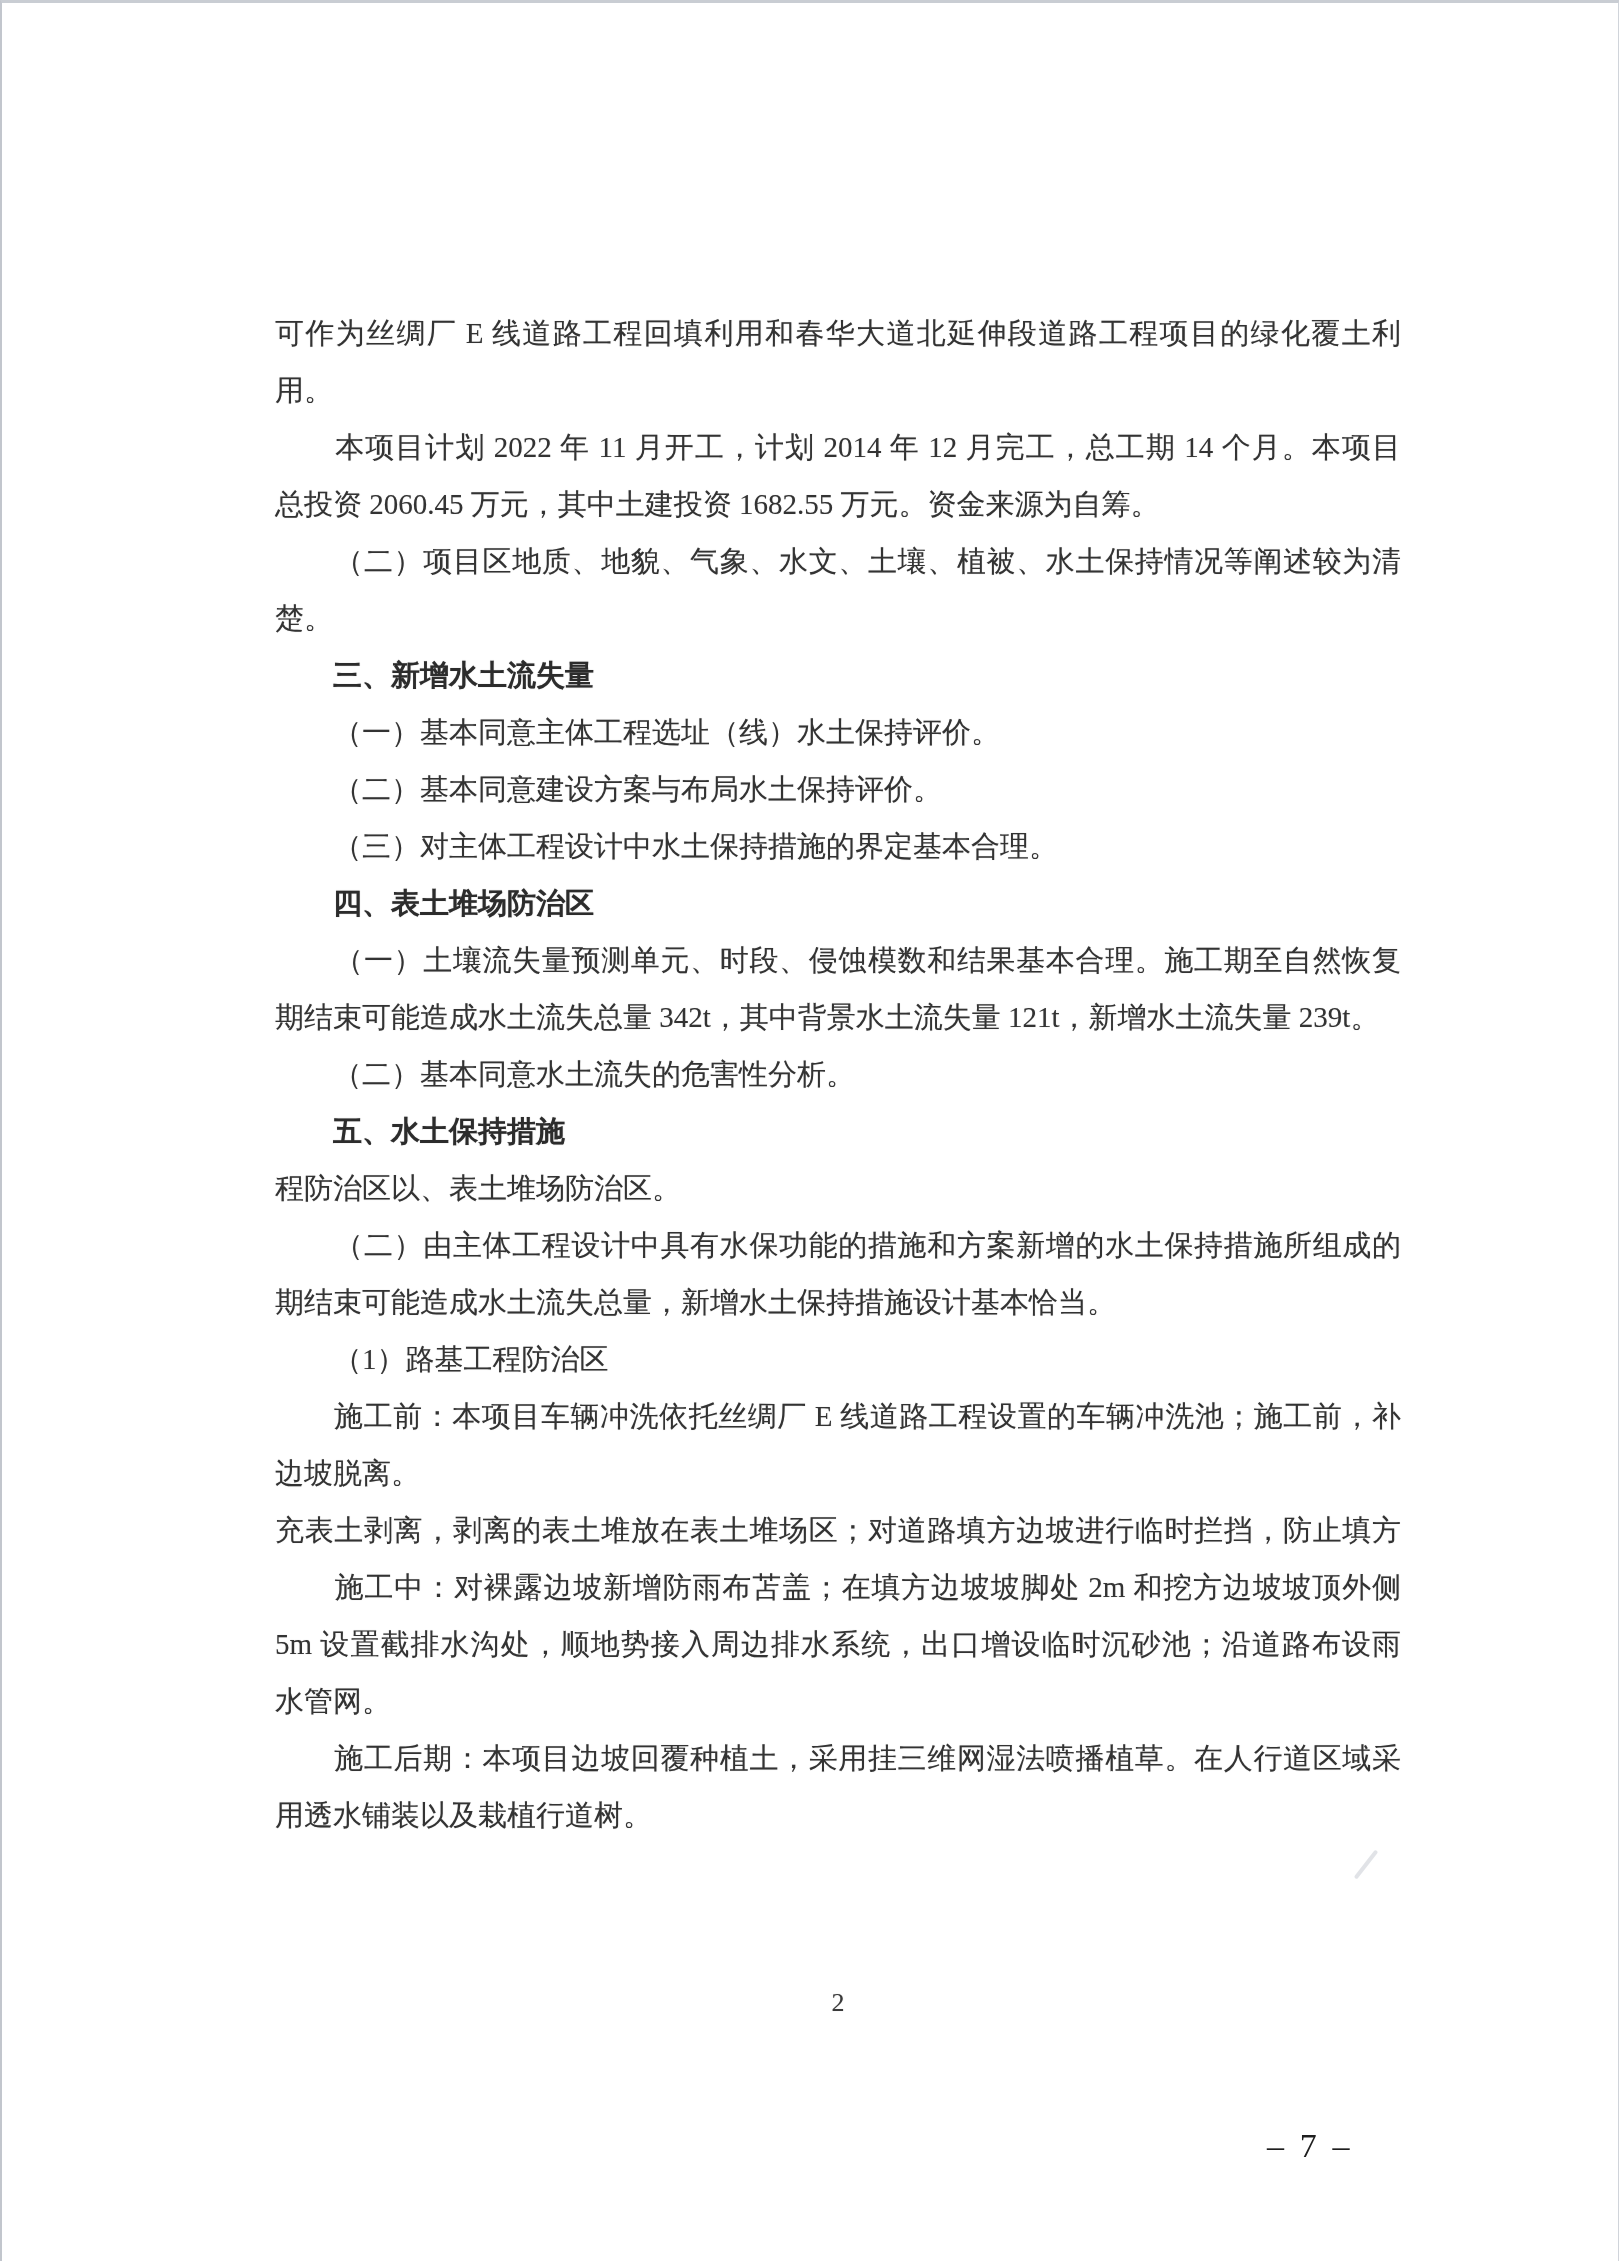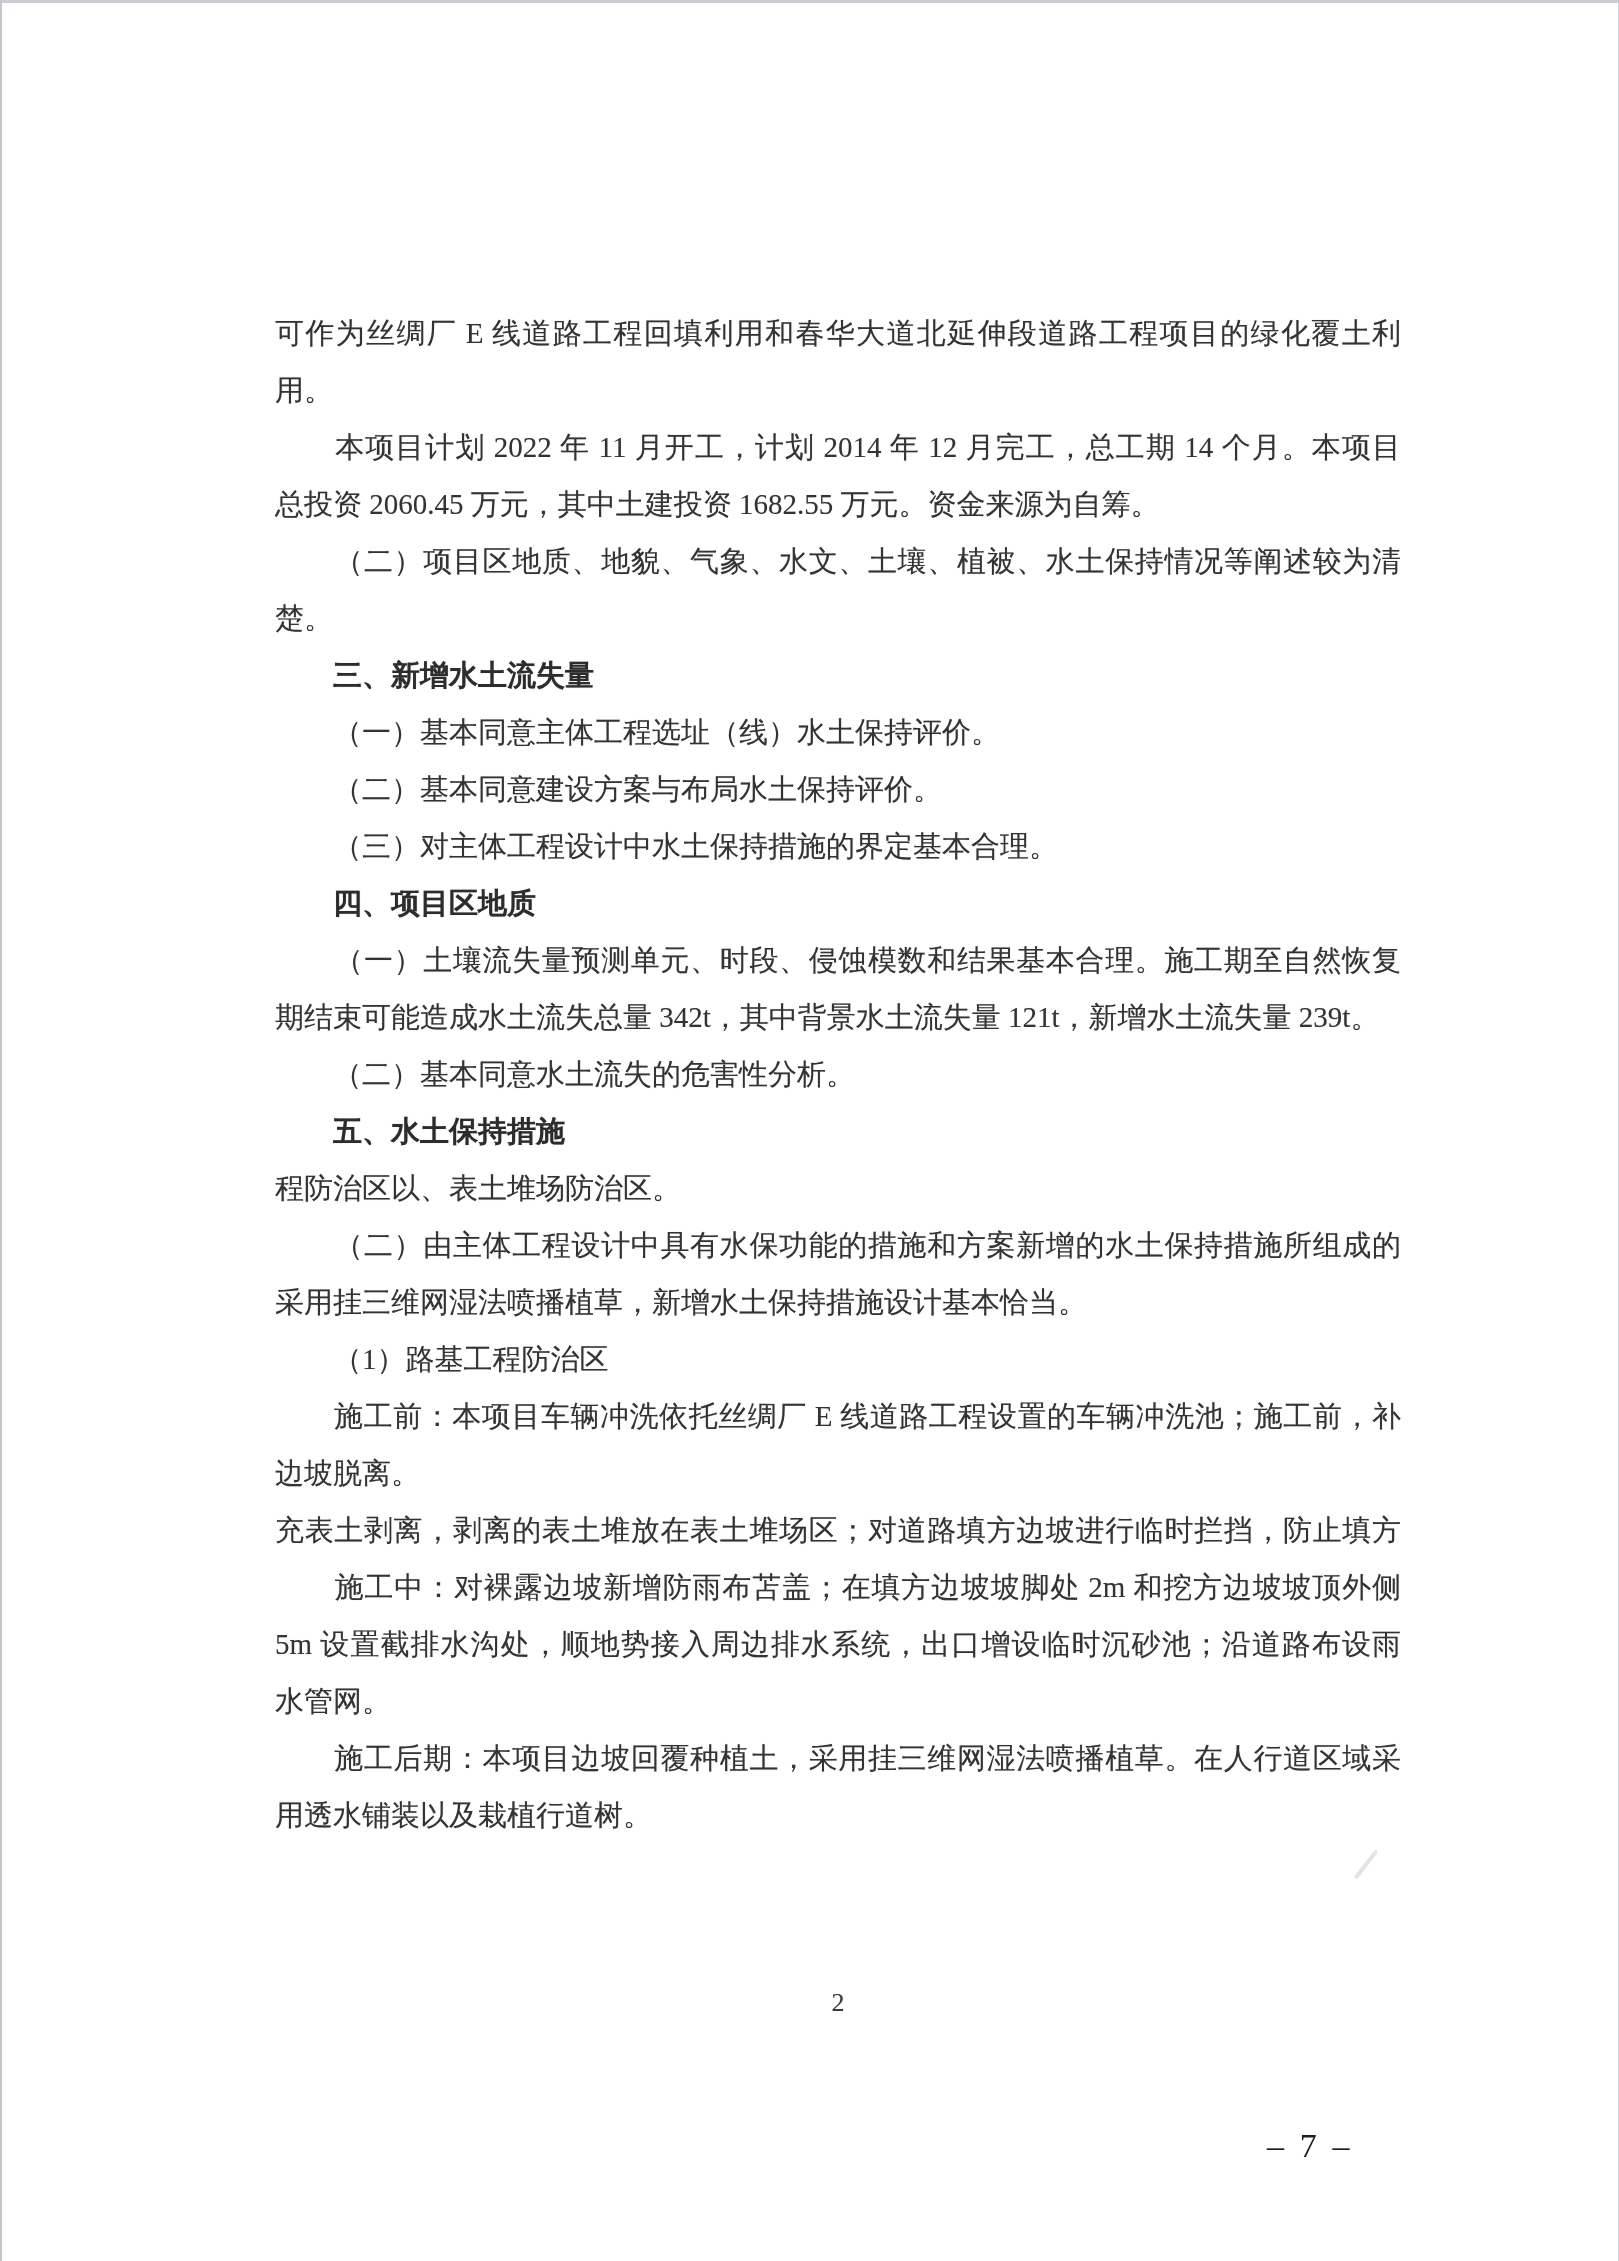--- a/index.html
+++ b/index.html
@@ -96,38 +96,38 @@
       <div class="para body">
         <div class="line">　　（一）基本同意主体工程选址（线）水土保持评价。</div>
       </div>
       <div class="para body">
         <div class="line">　　（二）基本同意建设方案与布局水土保持评价。</div>
       </div>
       <div class="para body">
         <div class="line">　　（三）对主体工程设计中水土保持措施的界定基本合理。</div>
       </div>
       <div class="para heading">
-        <div class="line">　　四、项目区地质</div>
+        <div class="line">　　四、表土堆场防治区</div>
       </div>
       <div class="para body">
         <div class="line fill">　　（一）土壤流失量预测单元、时段、侵蚀模数和结果基本合理。施工期至自然恢复</div>
         <div class="line">期结束可能造成水土流失总量 342t，其中背景水土流失量 121t，新增水土流失量 239t。</div>
       </div>
       <div class="para body">
         <div class="line">　　（二）基本同意水土流失的危害性分析。</div>
       </div>
       <div class="para heading">
         <div class="line">　　五、水土保持措施</div>
       </div>
       <div class="para body">
         <div class="line">程防治区以、表土堆场防治区。</div>
       </div>
       <div class="para body">
         <div class="line fill">　　（二）由主体工程设计中具有水保功能的措施和方案新增的水土保持措施所组成的</div>
-        <div class="line">采用挂三维网湿法喷播植草，新增水土保持措施设计基本恰当。</div>
+        <div class="line">期结束可能造成水土流失总量，新增水土保持措施设计基本恰当。</div>
       </div>
       <div class="para body">
         <div class="line">　　（1）路基工程防治区</div>
       </div>
       <div class="para body">
         <div class="line fill">　　施工前：本项目车辆冲洗依托丝绸厂 E 线道路工程设置的车辆冲洗池；施工前，补</div>
         <div class="line">边坡脱离。</div>
         <div class="line fill">充表土剥离，剥离的表土堆放在表土堆场区；对道路填方边坡进行临时拦挡，防止填方</div>
       </div>
       <div class="para body">

